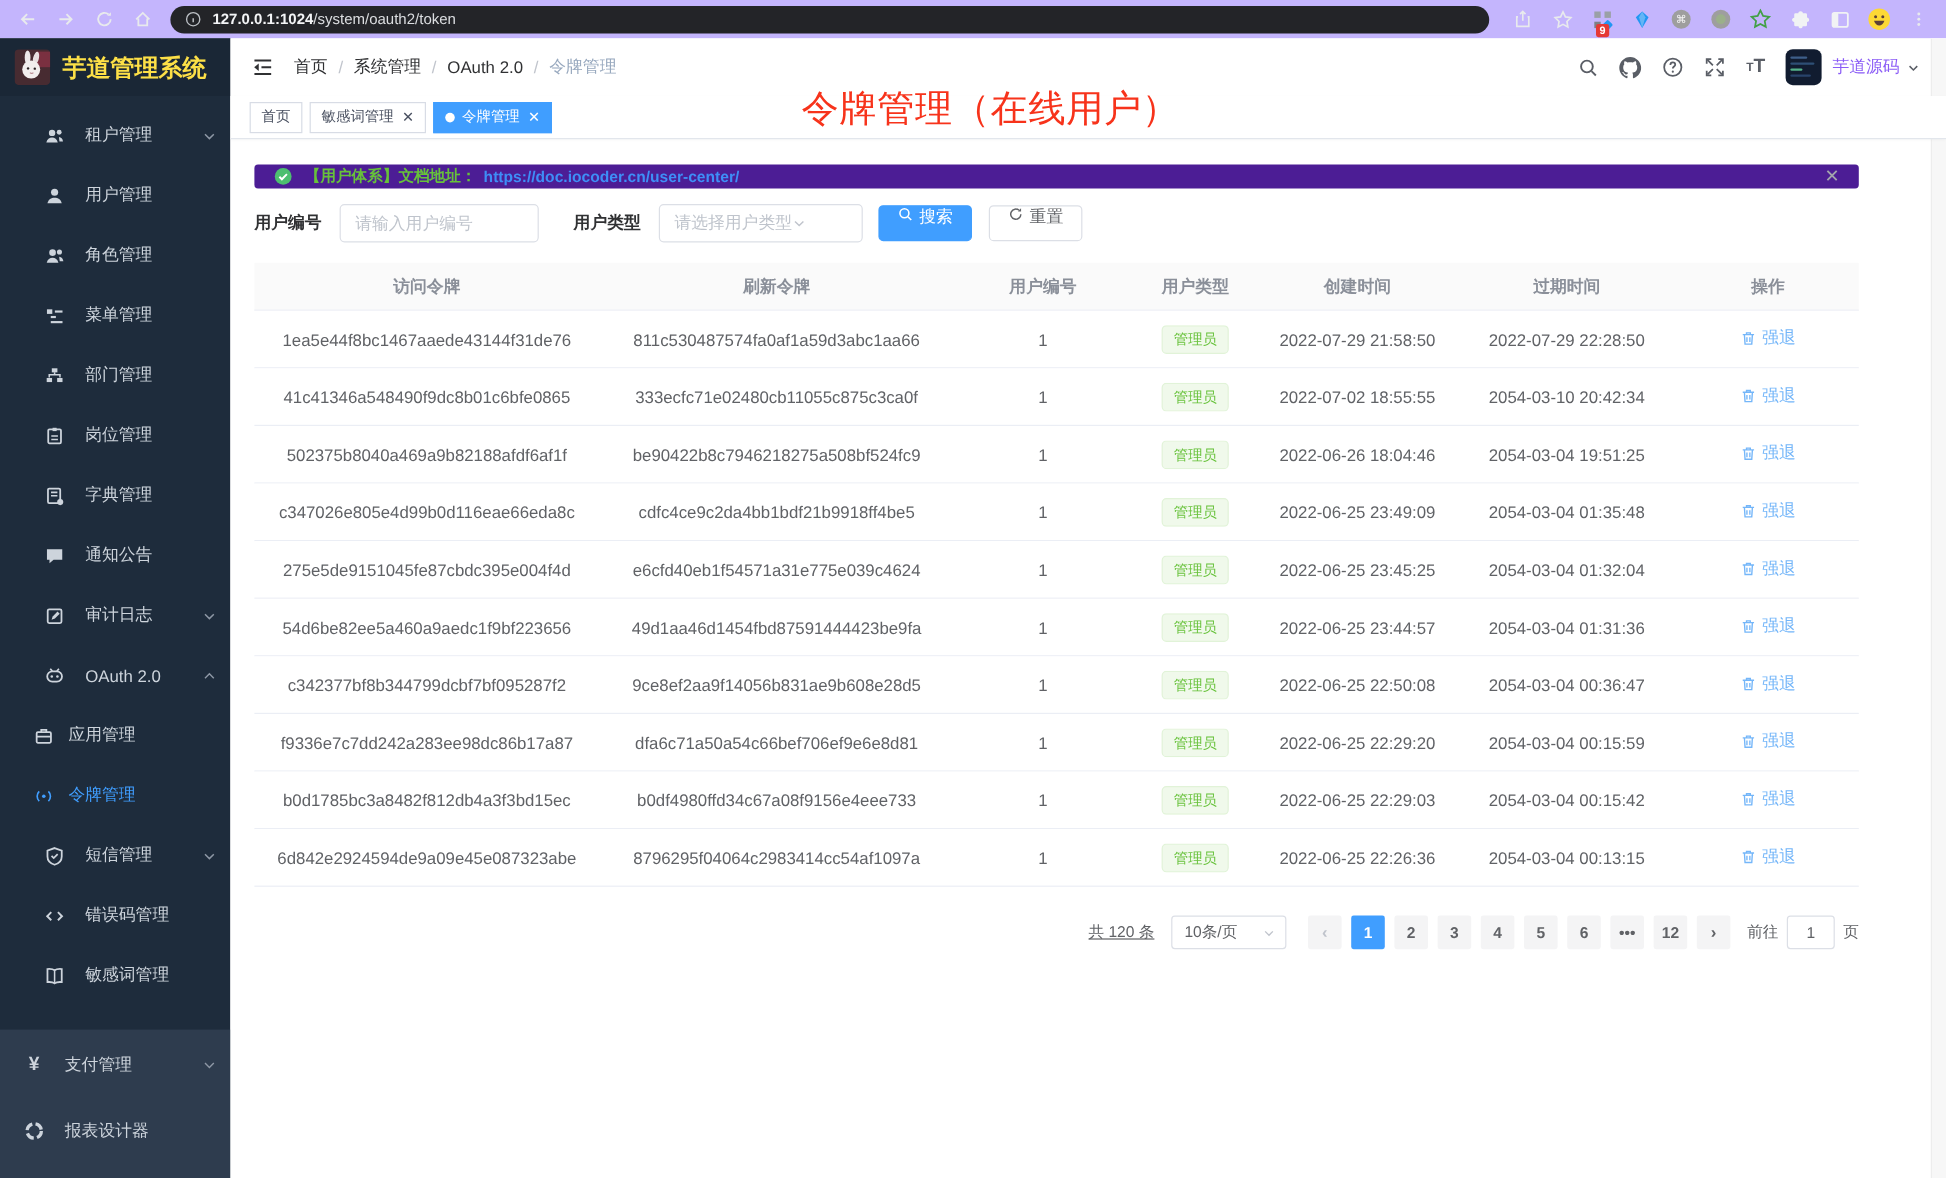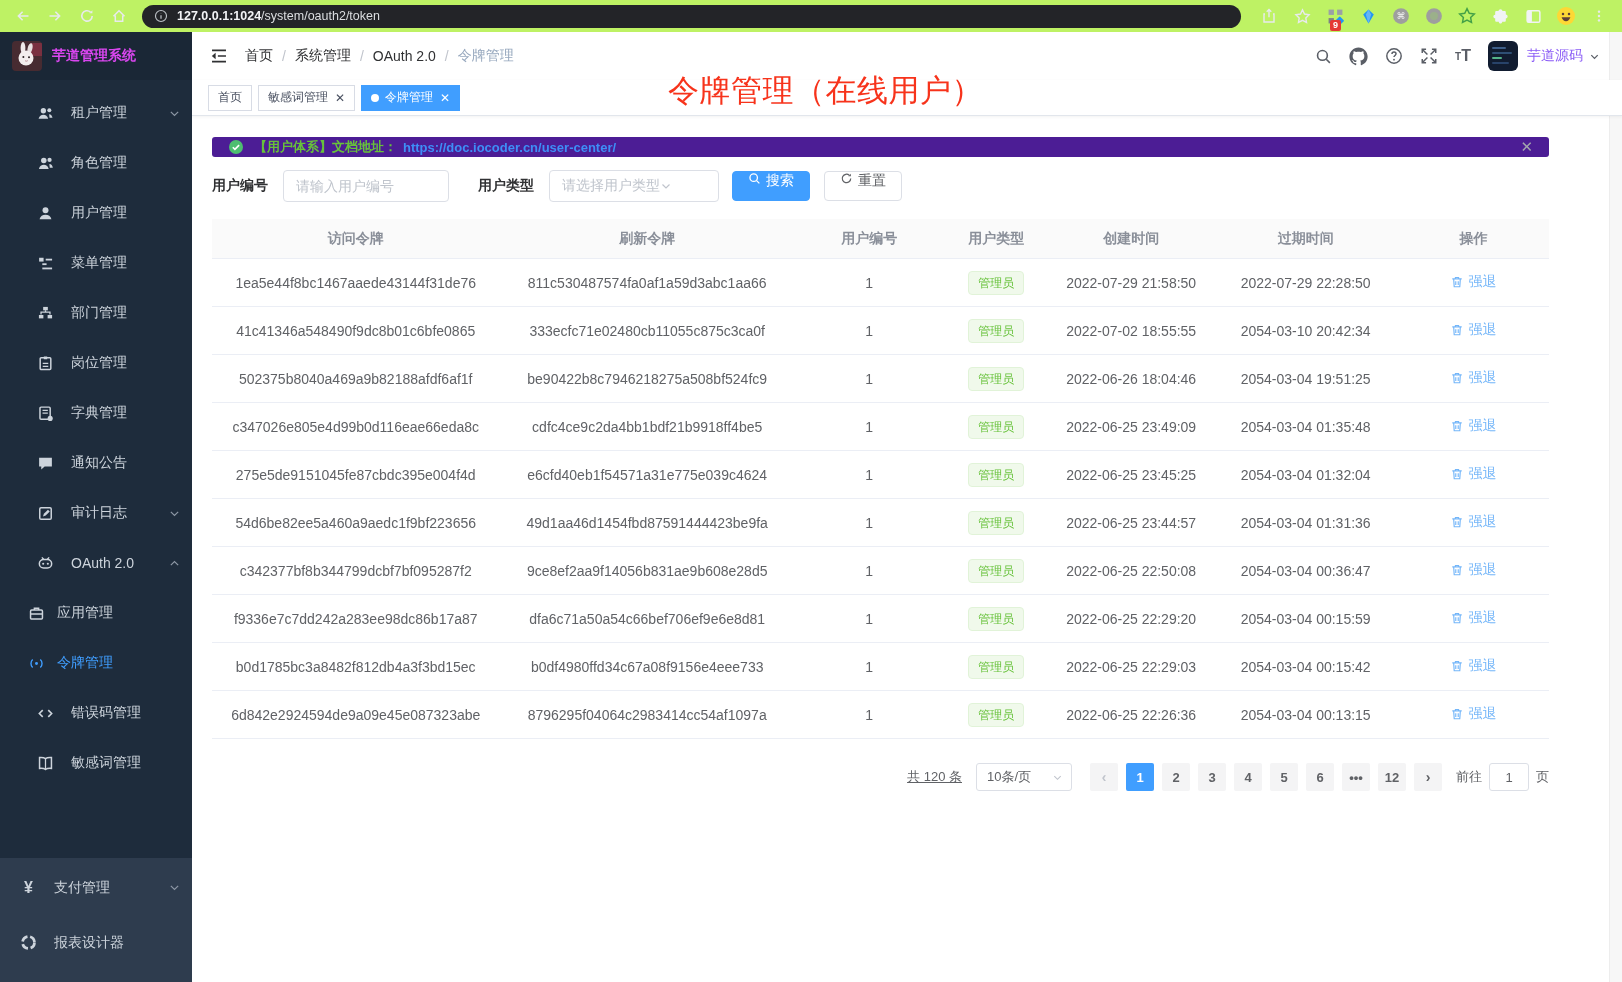--- a/index.html
+++ b/index.html
@@ -1,39 +1,39 @@
 <!DOCTYPE html>
 <html><head>
 <meta charset="utf-8">
 <style>
   * { margin:0; padding:0; box-sizing:border-box; }
   html,body { width:1622px; height:982px; overflow:hidden; }
   body { font-family:"Liberation Sans","DejaVu Sans",sans-serif; font-size:14px; background:#fff; }
   svg { display:block; }
 
   
-  .browser { height:32px; background:#bef264; display:flex; align-items:center; padding:16px 10px; }
+  .browser { height:32px; background:#c4b5fd; display:flex; align-items:center; padding:16px 10px; }
   .nav-btn { width:26px; height:26px; display:flex; align-items:center; justify-content:center; color:#e8eaed; cursor:pointer; border-radius:50%; flex:0 0 auto; margin-right:6px; }
   .url-pill { flex:1; height:23px; background:#232428; border-radius:12px; display:flex; align-items:center; padding:0 12px; margin:0 8px 0 4px; cursor:text; min-width:0; }
   .url-pill .info-i { color:#bdc1c6; margin-right:9px; flex:0 0 auto; }
   .url-text { font-size:12.5px; white-space:nowrap; overflow:hidden; }
   .url-host { color:#f3f4f6; font-weight:700; }
   .url-path { color:#dcdee1; }
   .browser-right { display:flex; align-items:center; flex:0 0 auto; }
   .b-ico { width:26px; height:26px; display:flex; align-items:center; justify-content:center; margin-left:7px; cursor:pointer; position:relative; }
   .ext-badge { position:absolute; bottom:-2px; left:8px; background:#e53935; color:#fff; font-size:9px; font-weight:700; padding:0 3px; border-radius:2px; line-height:11px; }
 
   
   .app { display:flex; height:950px; }
 
   
   .sidebar { width:192px; background:#1e2c3c; display:flex; flex-direction:column; flex:0 0 auto; }
   .logo-bar { height:48px; background:#1a2736; display:flex; align-items:center; padding:0 12px; }
   .logo-img { width:30px; height:30px; border-radius:4px; overflow:hidden; flex:0 0 auto; }
-  .logo-title { color:#d946ef; font-weight:700; font-size:14px; margin-left:10px; white-space:nowrap; }
+  .logo-title { color:#fde047; font-weight:700; font-size:20px; margin-left:10px; white-space:nowrap; }
   .menu { flex:1; padding-top:8px; overflow:hidden; }
   .menu-item { height:50px; display:flex; align-items:center; padding:0 12px 0 37px; color:#cdd4dc; font-size:14px; cursor:pointer; }
   .menu-item .mi-icon { width:17px; height:17px; flex:0 0 auto; display:flex; align-items:center; justify-content:center; }
   .menu-item .mi-label { margin-left:17px; flex:1; white-space:nowrap; }
   .menu-item.sub { padding-left:28px; }
   .menu-item.sub .mi-label { margin-left:12px; }
   .menu-item.active { color:#409eff; }
   .mi-chevron { color:#8d97a5; }
   .sidebar-bottom { background:#2e3c4e; flex:0 0 auto; min-height:124px; padding-top:2px; }
   .sidebar-bottom .menu-item { padding-left:20px; height:55px; }
@@ -248,40 +248,40 @@
           <span class="mi-label">租户管理</span>
           <span class="mi-chevron">
             <svg width="11" height="11" viewBox="0 0 12 12">
               <path d="M2 4.2l4 4 4-4" fill="none" stroke="currentColor" stroke-width="1.3"></path>
             </svg>
           </span>
         </div>
         <div class="menu-item">
           <span class="mi-icon">
             <svg width="17" height="17" viewBox="0 0 16 16">
+              <circle cx="8" cy="4.9" r="2.8" fill="currentColor"></circle>
+              <path d="M2.4 13.5c.7-3 2.9-4.3 5.6-4.3s4.9 1.3 5.6 4.3z" fill="currentColor"></path>
+            </svg>
+          </span>
+          <span class="mi-label">用户管理</span>
+        </div>
+        <div class="menu-item">
+          <span class="mi-icon">
+            <svg width="17" height="17" viewBox="0 0 16 16">
               <circle cx="6.4" cy="5.2" r="2.6" fill="currentColor"></circle>
               <path d="M1.8 13.2c.6-2.8 2.5-4 4.6-4s4 1.2 4.6 4z" fill="currentColor"></path>
               <circle cx="11.8" cy="4.7" r="2" fill="currentColor"></circle>
               <path d="M11.6 8.5c1.9.2 2.9 1.4 3.3 3.5h-2.9" fill="currentColor"></path>
             </svg>
           </span>
           <span class="mi-label">角色管理</span>
         </div>
         <div class="menu-item">
           <span class="mi-icon">
             <svg width="17" height="17" viewBox="0 0 16 16">
-              <circle cx="8" cy="4.9" r="2.8" fill="currentColor"></circle>
-              <path d="M2.4 13.5c.7-3 2.9-4.3 5.6-4.3s4.9 1.3 5.6 4.3z" fill="currentColor"></path>
-            </svg>
-          </span>
-          <span class="mi-label">用户管理</span>
-        </div>
-        <div class="menu-item">
-          <span class="mi-icon">
-            <svg width="17" height="17" viewBox="0 0 16 16">
               <rect x="2" y="2.6" width="4.2" height="3.6" fill="currentColor"></rect>
               <rect x="8.2" y="3.5" width="6" height="1.7" fill="currentColor"></rect>
               <rect x="5" y="7.8" width="4" height="1.7" fill="currentColor"></rect>
               <rect x="5" y="11.8" width="9.2" height="1.7" fill="currentColor"></rect>
             </svg>
           </span>
           <span class="mi-label">菜单管理</span>
         </div>
         <div class="menu-item">
           <span class="mi-icon">
@@ -362,20 +362,34 @@
           <span class="mi-label">应用管理</span>
         </div>
         <div class="menu-item sub active">
           <span class="mi-icon">
             <svg width="17" height="17" viewBox="0 0 16 16">
               <circle cx="8" cy="8" r="1.4" fill="currentColor"></circle>
               <path d="M4.4 4.2a5.3 5.3 0 0 0 0 7.6M11.6 4.2a5.3 5.3 0 0 1 0 7.6" fill="none" stroke="currentColor" stroke-width="1.3"></path>
             </svg>
           </span>
           <span class="mi-label">令牌管理</span>
+        </div>
+        <div class="menu-item">
+          <span class="mi-icon">
+            <svg width="17" height="17" viewBox="0 0 16 16">
+              <path d="M8 1.6l5.6 2v4.6c0 3.3-2.3 5.5-5.6 6.5-3.3-1-5.6-3.2-5.6-6.5V3.6z" fill="none" stroke="currentColor" stroke-width="1.4"></path>
+              <path d="M5.6 7.8l1.7 1.7 3.1-3.1" fill="none" stroke="currentColor" stroke-width="1.4"></path>
+            </svg>
+          </span>
+          <span class="mi-label">短信管理</span>
+          <span class="mi-chevron">
+            <svg width="11" height="11" viewBox="0 0 12 12">
+              <path d="M2 4.2l4 4 4-4" fill="none" stroke="currentColor" stroke-width="1.3"></path>
+            </svg>
+          </span>
         </div>
         <div class="menu-item">
           <span class="mi-icon">
             <svg width="17" height="17" viewBox="0 0 16 16">
               <path d="M5.4 4.8L2.2 8l3.2 3.2M10.6 4.8L13.8 8l-3.2 3.2" fill="none" stroke="currentColor" stroke-width="1.5"></path>
             </svg>
           </span>
           <span class="mi-label">错误码管理</span>
         </div>
         <div class="menu-item">

